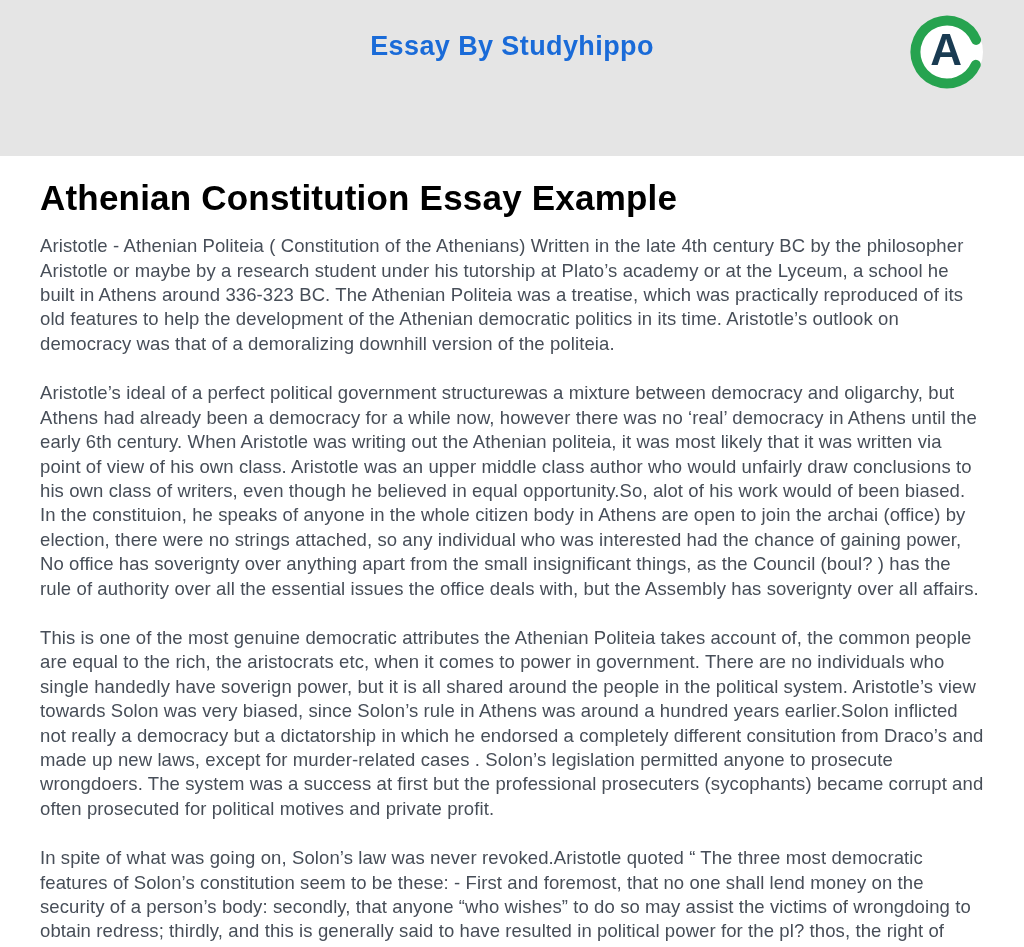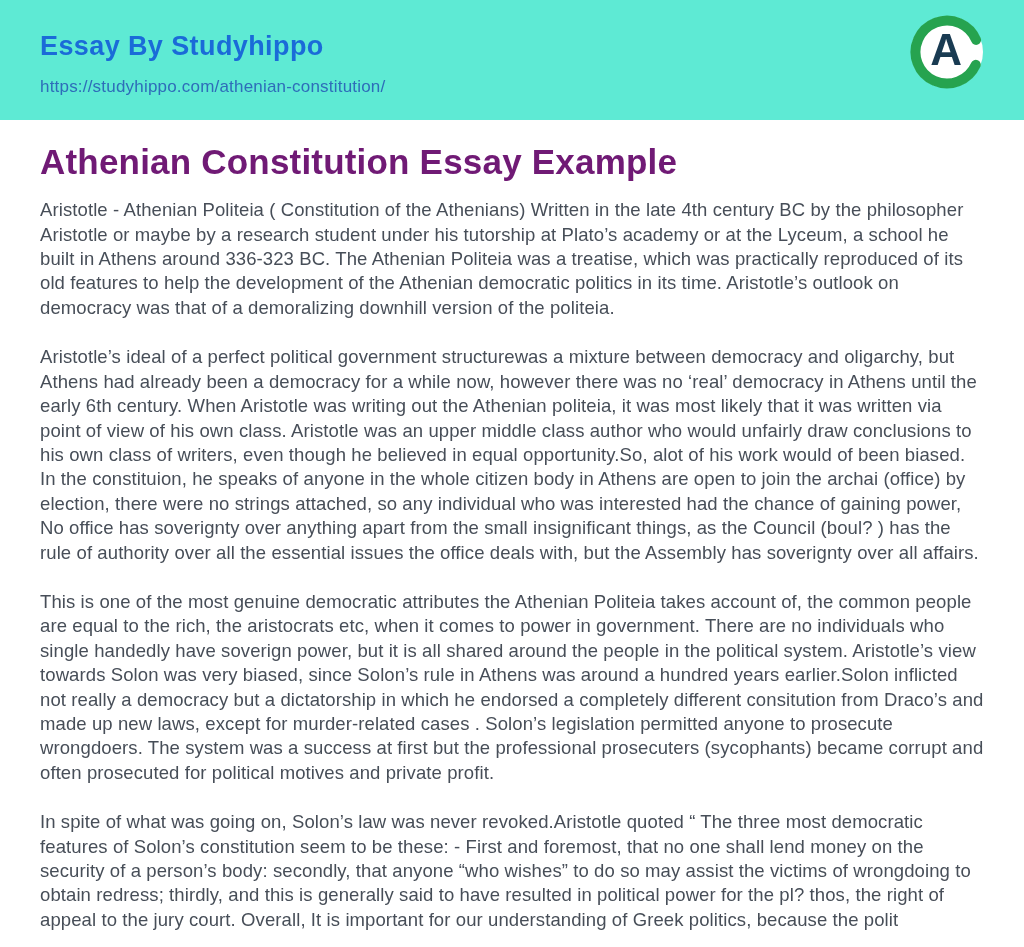--- a/index.html
+++ b/index.html
@@ -7,24 +7,25 @@
   body {
     width: 1024px;
     height: 947px;
     overflow: hidden;
     font-family: "Liberation Sans", sans-serif;
     position: relative;
   }
 
   
   .page-header {
-    background: #5eead4;
-    height: 120px;
+    background: #e5e5e5;
+    height: 156px;
     padding: 32px 40px 0 40px;
     position: relative;
+    text-align: center;
   }
   .site-label {
     color: #1a6bd8;
     font-size: 27px;
     font-weight: bold;
     letter-spacing: 0.4px;
     line-height: 1.1;
   }
   .source-url {
     display: inline-block;
@@ -54,40 +55,39 @@
     line-height: 1;
   }
 
   
   .article {
     padding: 22px 40px 0 40px;
   }
   .essay-title {
     font-size: 35px;
     font-weight: bold;
-    color: #701a75;
+    color: #000000;
     letter-spacing: 0.2px;
     margin: 0 0 16px 0;
     line-height: 1.15;
   }
   .essay-paragraph {
     font-size: 18.5px;
     line-height: 1.32;
     color: #474e58;
     letter-spacing: 0.1px;
     margin: 8px 0 25px 0;
   }
 </style>
 </head>
 <body>
 
 <header class="page-header">
   <div class="header-text">
     <h2 class="site-label">Essay By Studyhippo</h2>
-    <a class="source-url" href="#">https://studyhippo.com/athenian-constitution/</a>
   </div>
 
   <div class="logo">
     <span>
       <svg viewBox="0 0 78 78" width="78" height="78" aria-hidden="true">
         <circle cx="39" cy="39" r="36" fill="#ffffff"></circle>
         <circle cx="39" cy="39" r="31.5" fill="none" stroke="#26a34f" stroke-width="10" stroke-linecap="round" stroke-dasharray="172 26" transform="rotate(24 39 39)"></circle>
       </svg>
     </span>
     <span class="logo-letter">A</span>

